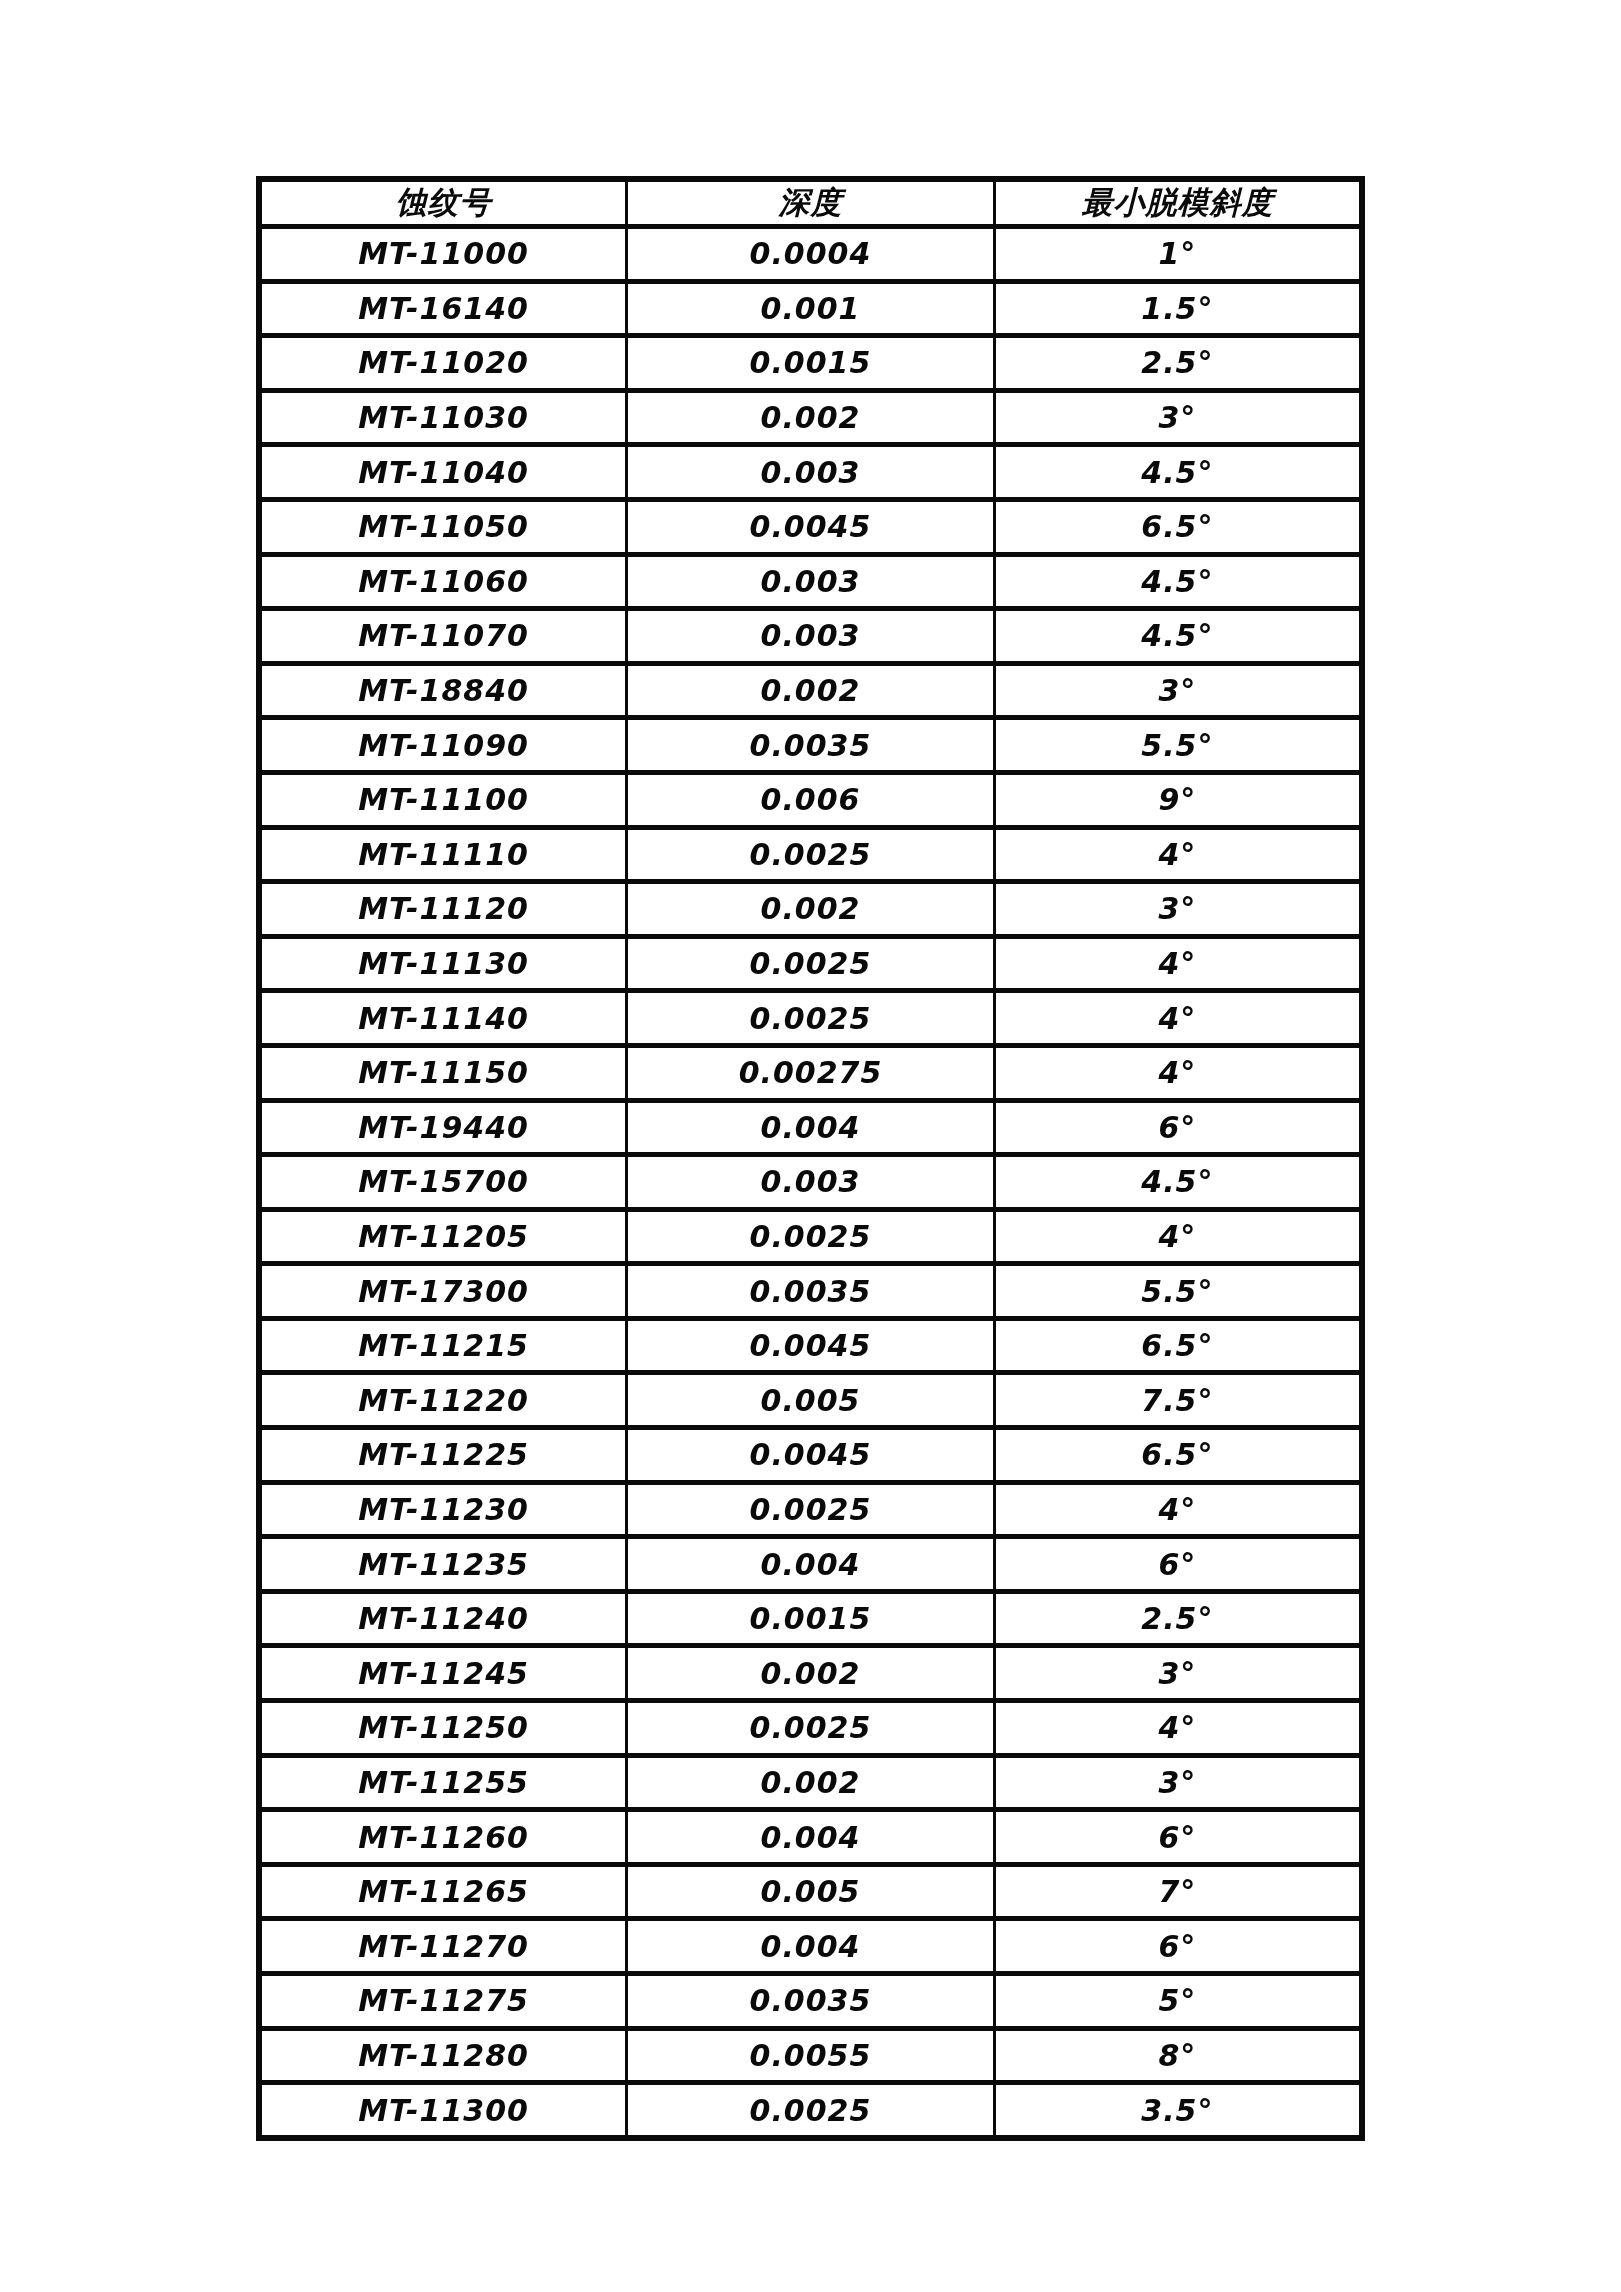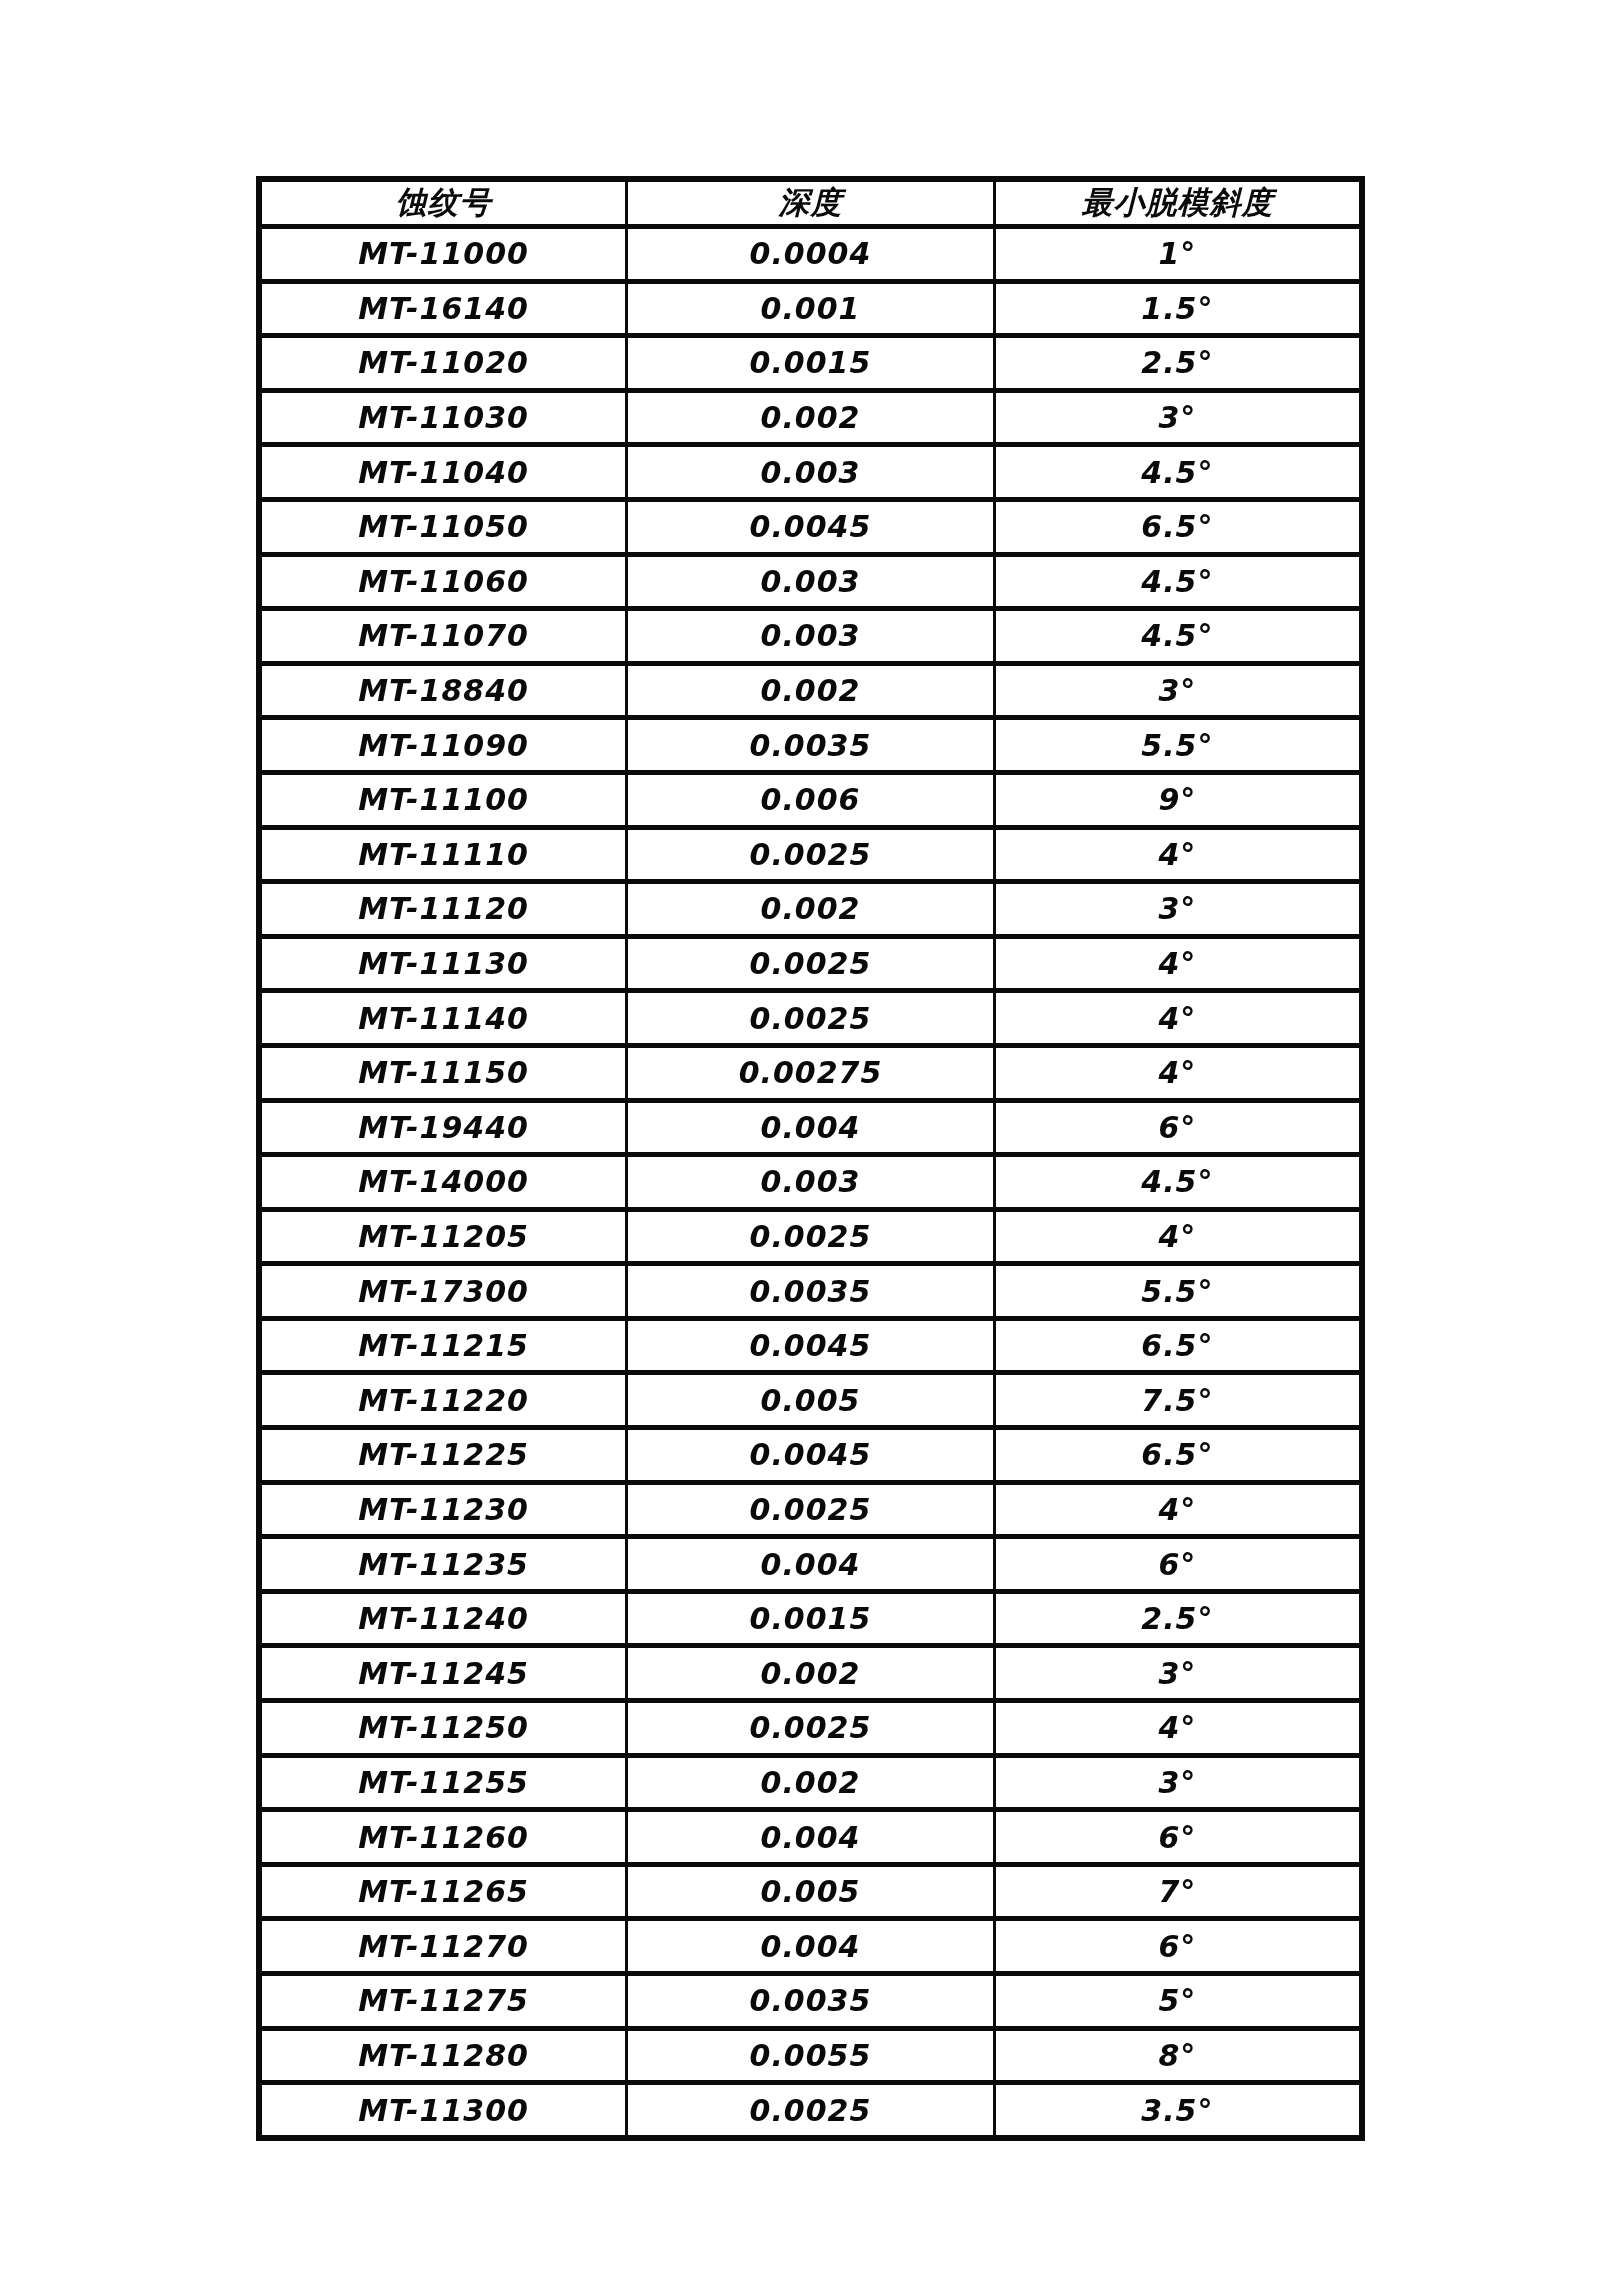--- a/index.html
+++ b/index.html
@@ -149,21 +149,21 @@
             <td>MT-11150</td>
             <td>0.00275</td>
             <td>4°</td>
           </tr>
           <tr>
             <td>MT-19440</td>
             <td>0.004</td>
             <td>6°</td>
           </tr>
           <tr>
-            <td>MT-14000</td>
+            <td>MT-15700</td>
             <td>0.003</td>
             <td>4.5°</td>
           </tr>
           <tr>
             <td>MT-11205</td>
             <td>0.0025</td>
             <td>4°</td>
           </tr>
           <tr>
             <td>MT-17300</td>

